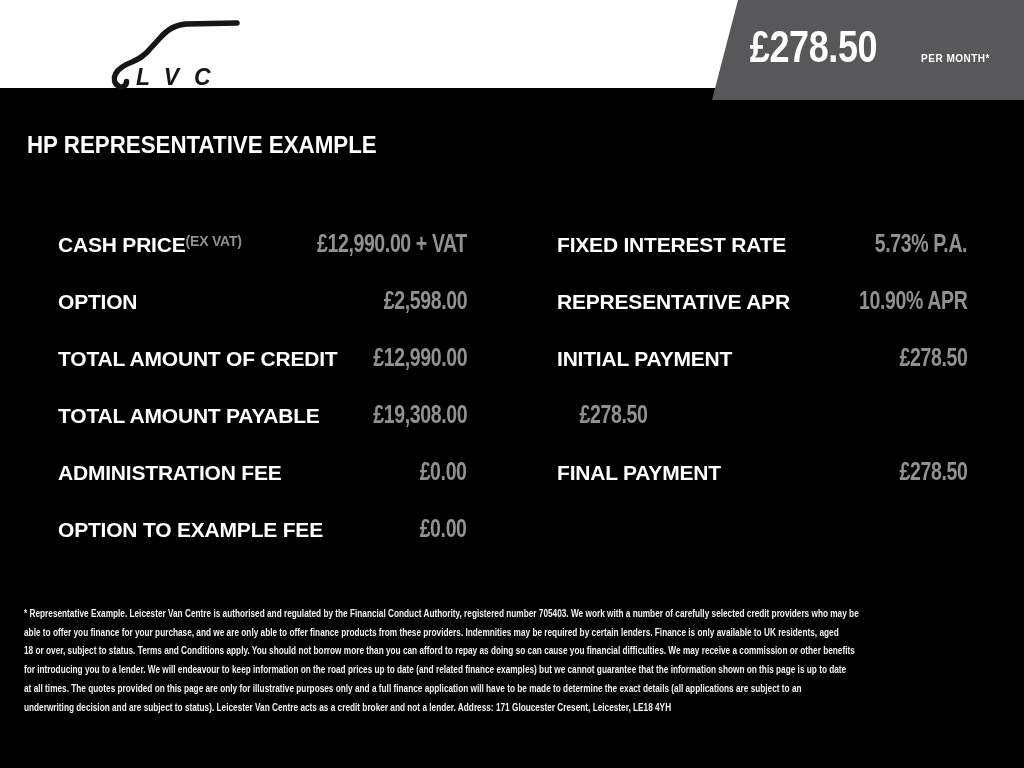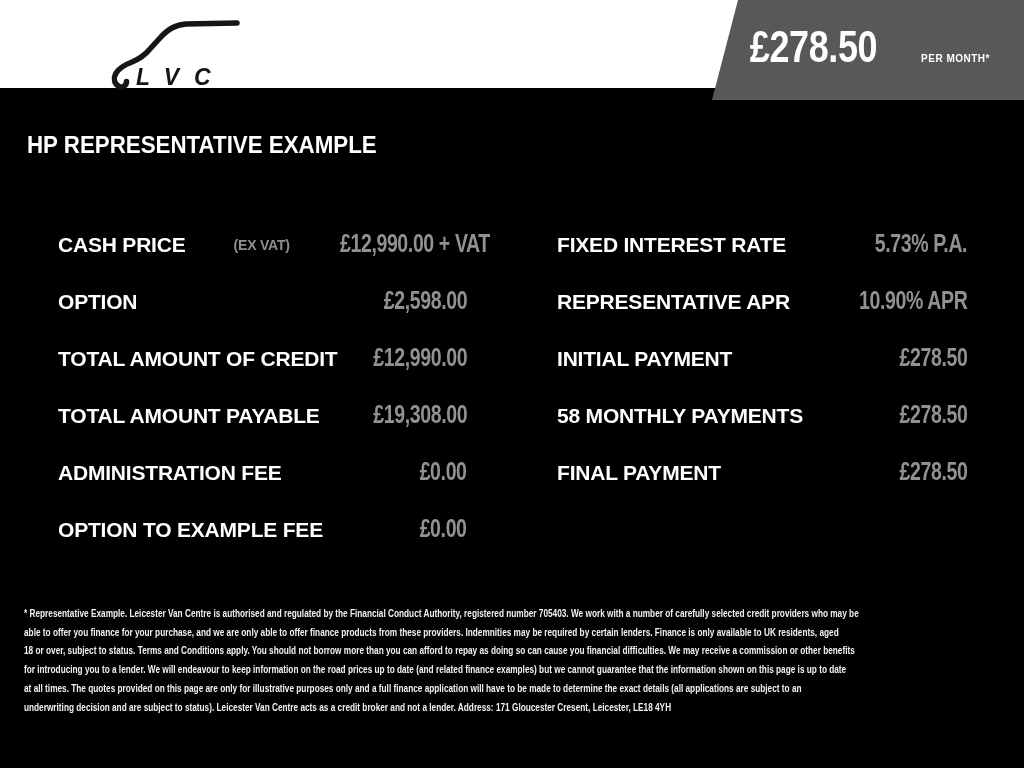--- a/index.html
+++ b/index.html
@@ -36,28 +36,28 @@
     font-size:24px; font-weight:bold; color:#ffffff;
     white-space:nowrap; transform:scaleX(0.93); transform-origin:left center;
   }
   
   .finance-grid {
     position:absolute; left:58px; top:228px; width:909px;
     display:grid; grid-template-columns:409px 410px; column-gap:90px;
     grid-template-rows:repeat(6, 26px); row-gap:31px; grid-auto-flow:column;
   }
   .row { display:flex; justify-content:space-between; align-items:baseline; }
-  .label-group { display:flex; align-items:center;gap:39px; }
+  .label-group { display:flex; align-items:flex-start; }
   .flabel {
     color:#ffffff; font-weight:bold; font-size:21px;
     letter-spacing:-0.2px; white-space:nowrap;
   }
   .fnote {
     color:#8f8f92; font-weight:bold; font-size:14px;
-    margin-left:9px; letter-spacing:-0.2px; white-space:nowrap;
+    letter-spacing:-0.2px; white-space:nowrap;
   }
   .fvalue {
     color:#919194; font-weight:bold; font-size:26px; white-space:nowrap;
     transform:scaleX(0.75); transform-origin:right center; letter-spacing:-0.5px;
   }
   
   .disclaimer { position:absolute; left:24px; top:604px; }
   .disclaimer .line {
     color:#f2f2f2; font-weight:bold; font-size:11px; line-height:18.7px;
     white-space:nowrap; transform:scaleX(0.75); transform-origin:left center;
@@ -117,21 +117,20 @@
     </div>
     <div class="row">
       <span class="flabel">REPRESENTATIVE APR</span>
       <span class="fvalue">10.90% APR</span>
     </div>
     <div class="row">
       <span class="flabel">INITIAL PAYMENT</span>
       <span class="fvalue">£278.50</span>
     </div>
     <div class="row">
-      <span class="flabel">58 MONTHLY PAYMENTS</span>
       <span class="fvalue">£278.50</span>
     </div>
     <div class="row">
       <span class="flabel">FINAL PAYMENT</span>
       <span class="fvalue">£278.50</span>
     </div>
   </div>
 
   <div class="disclaimer">
     <div class="line">* Representative Example. Leicester Van Centre is authorised and regulated by the Financial Conduct Authority, registered number 705403. We work with a number of carefully selected credit providers who may be</div>

